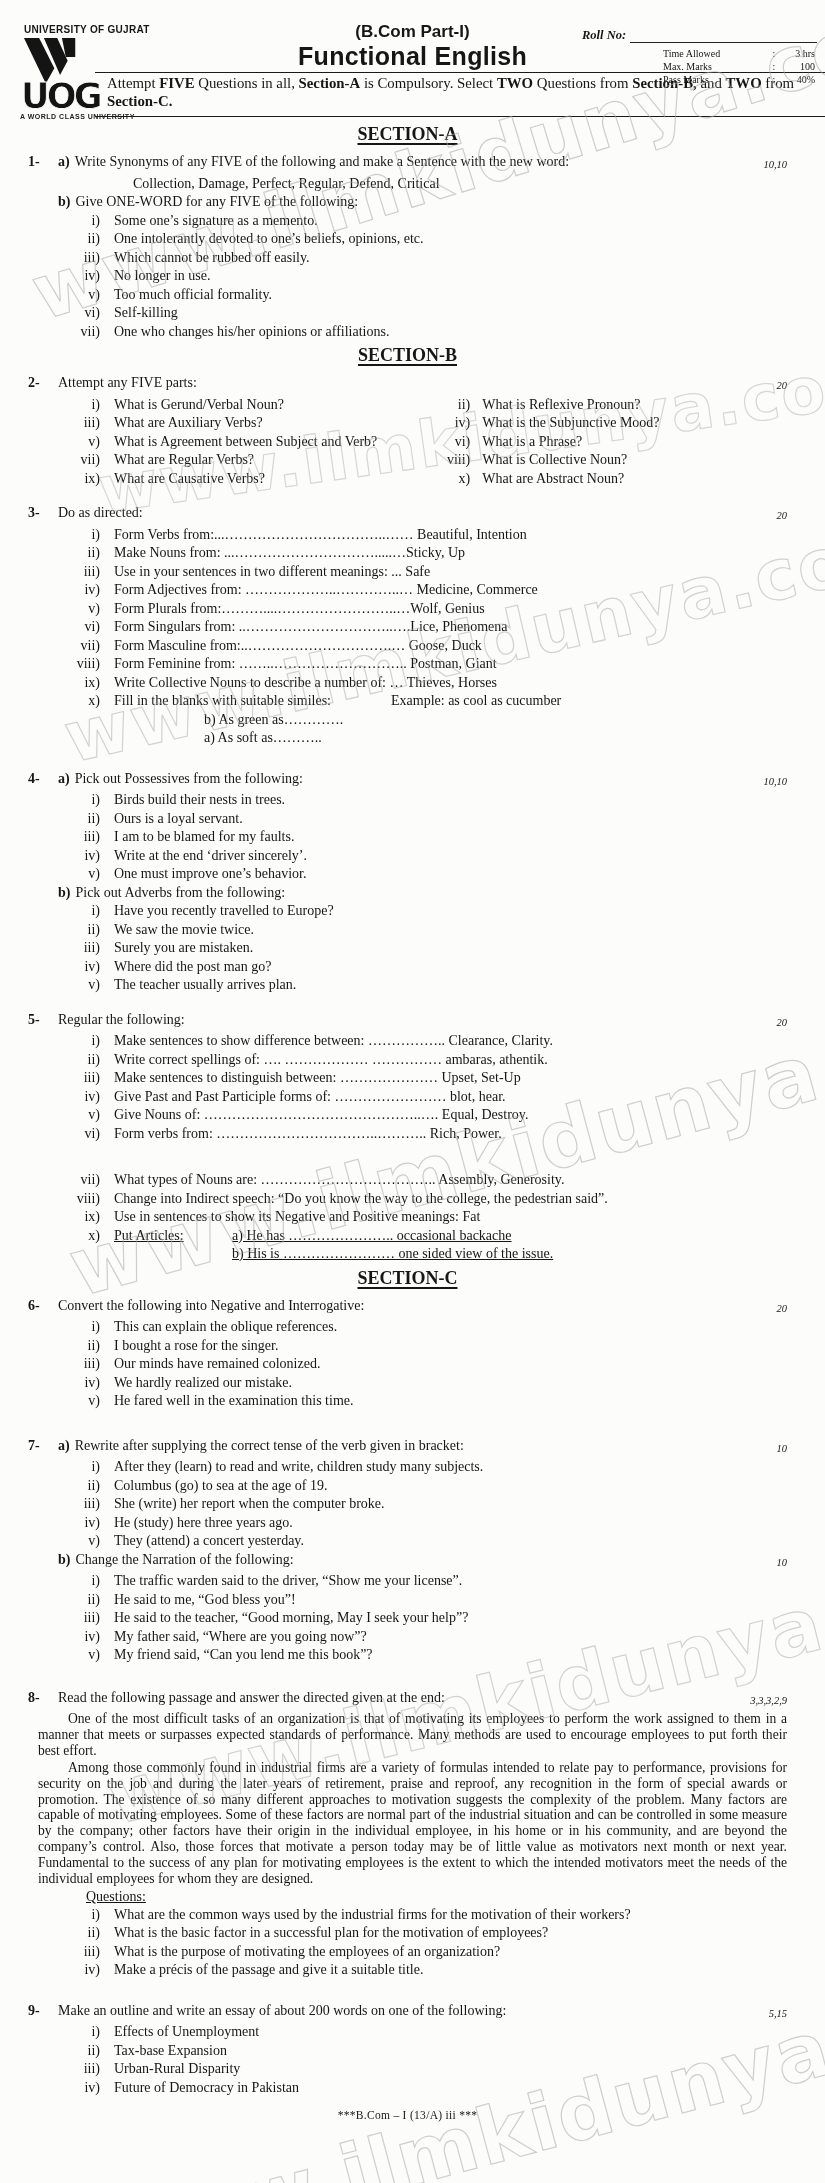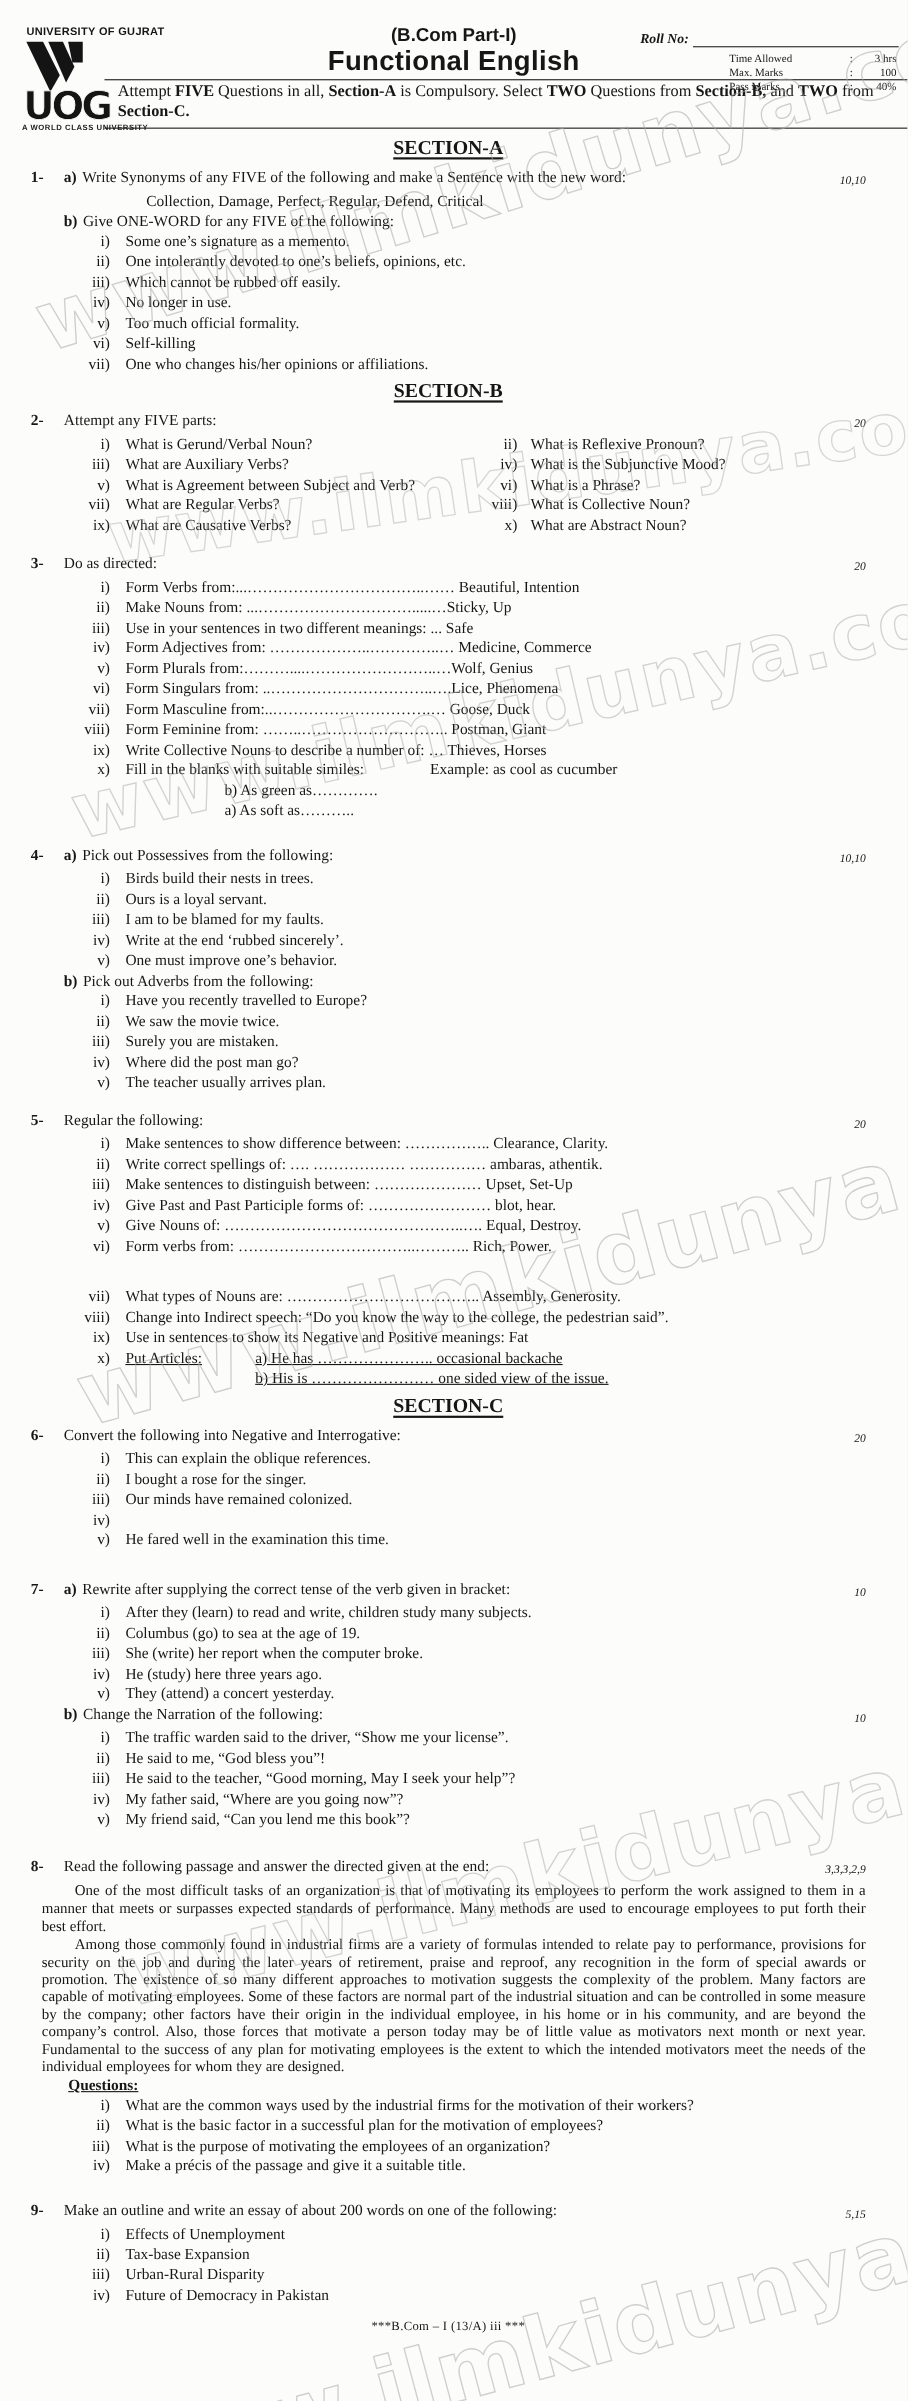--- a/index.html
+++ b/index.html
@@ -56,21 +56,21 @@
   .twocol{display:grid;grid-template-columns:53% 47%;}
   .xrow{display:flex;font-family:Liberation Serif, serif;}
   .xex{margin-left:60px;}
   .subind{margin-left:176px;line-height:18.5px;}
   .putrow{display:flex;text-decoration:underline;}
   .putlabel{width:118px;flex:none;}
   .subcol .subline{line-height:18.5px;}
   .gap26{margin-top:28px;}
   .para{text-align:justify;text-indent:30px;line-height:15.9px;font-size:13.6px;
         margin:1px 0 0 10px;}
-  .qlabel{margin-left:34px;font-weight:bold;text-decoration:underline;line-height:19px;}
+  .qlabel{margin-left:58px;font-weight:normal;text-decoration:underline;line-height:19px;}
   .footer{text-align:center;font-size:11.5px;margin-top:12px;letter-spacing:.3px;}
 </style>
 </head>
 <body>
 
 <div class="page">
 
   <div class="wm wm1">www.ilmkidunya.com</div>
   <div class="wm wm2">www.ilmkidunya.com</div>
   <div class="wm wm3">www.ilmkidunya.com</div>
@@ -326,21 +326,21 @@
             <span class="lt">Ours is a loyal servant.</span>
           </div>
 
           <div class="li">
             <span class="ln">iii)</span>
             <span class="lt">I am to be blamed for my faults.</span>
           </div>
 
           <div class="li">
             <span class="ln">iv)</span>
-            <span class="lt">Write at the end ‘rubbed sincerely’.</span>
+            <span class="lt">Write at the end ‘driver sincerely’.</span>
           </div>
 
           <div class="li">
             <span class="ln">v)</span>
             <span class="lt">One must improve one’s behavior.</span>
           </div>
         </div>
       <div class="qrow">
         <span class="qnum"></span>
         <span class="qtext"><span class="sl">b)</span><span>Pick out Adverbs from the following:</span></span>
@@ -463,20 +463,21 @@
             <span class="lt">I bought a rose for the singer.</span>
           </div>
 
           <div class="li">
             <span class="ln">iii)</span>
             <span class="lt">Our minds have remained colonized.</span>
           </div>
 
           <div class="li">
             <span class="ln">iv)</span>
+            <span class="lt">We hardly realized our mistake.</span>
           </div>
 
           <div class="li">
             <span class="ln">v)</span>
             <span class="lt">He fared well in the examination this time.</span>
           </div>
         </div>
     </div>
 
     <div class="q" style="margin-top:26px;">

